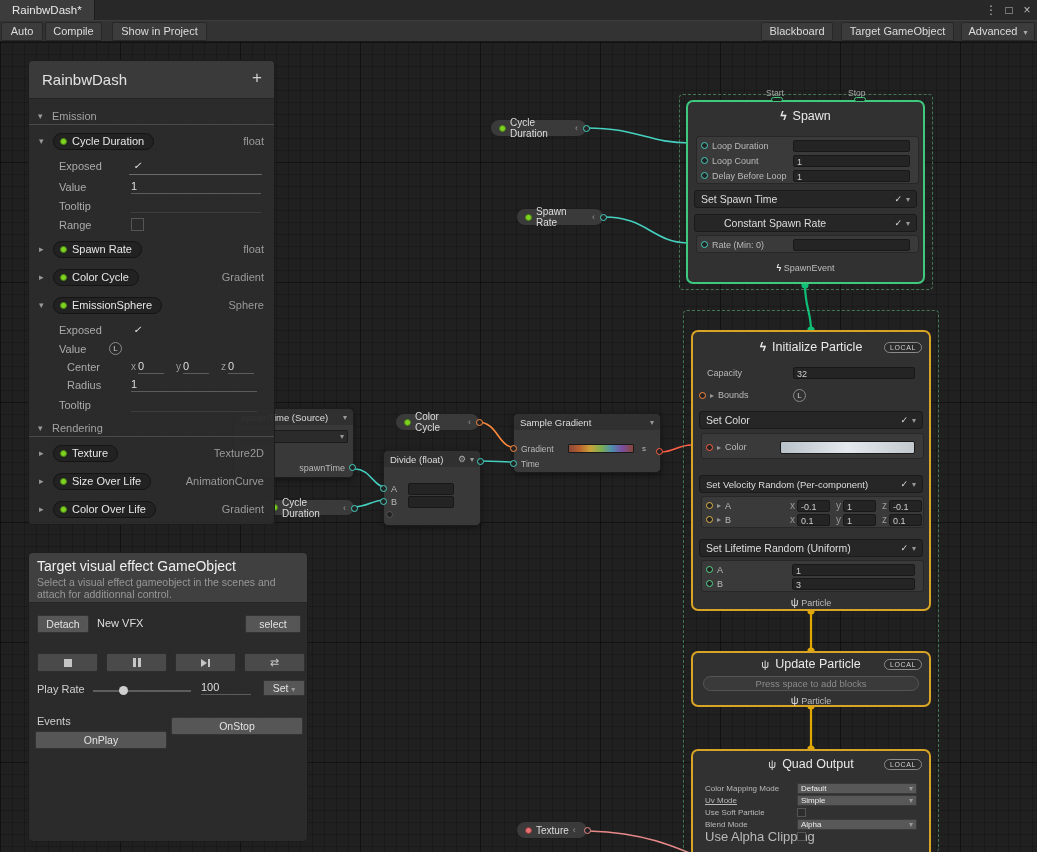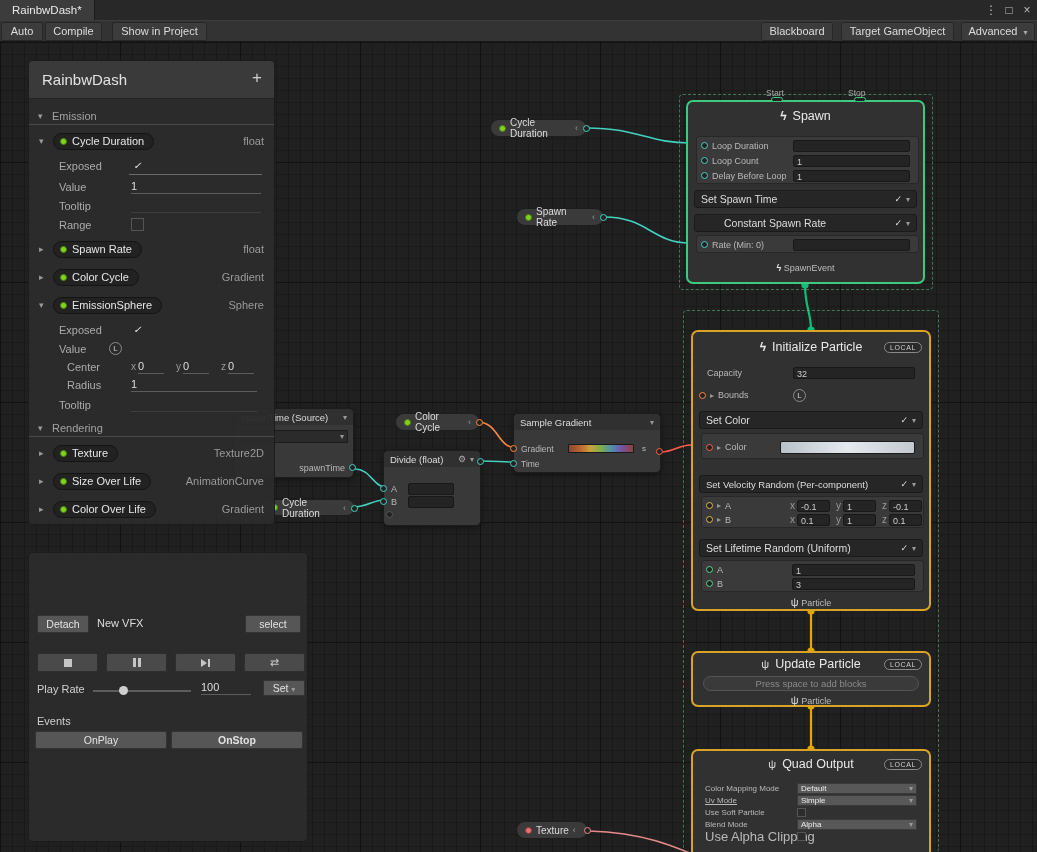--- a/index.html
+++ b/index.html
@@ -561,20 +561,24 @@
       <span class="bb-caret">▸</span>
       <span class="pill">
         <span class="dot"></span>
         <span>Color Over Life</span>
       </span>
       <span class="bb-type">Gradient</span>
     </div>
   </div>
 
   <div class="panel" style="left:28px;top:552px;width:280px;height:290px;">
+    <div class="tp-header">
+      <div class="tp-title">Target visual effect GameObject</div>
+      <div class="tp-sub">Select a visual effect gameobject in the scenes and attach for additionnal control.</div>
+    </div>
     <div class="btn" style="left:8px;top:62px;width:52px;height:18px;line-height:17px;">Detach</div>
     <div class="tp-label" style="left:68px;top:64px;color:#ddd;">New VFX</div>
     <div class="btn" style="left:216px;top:62px;width:56px;height:18px;line-height:17px;">select</div>
     <div class="pb-btn" style="left:8px;top:100px;width:61px;">
         <span class="ic-stop"></span>
       </div>
     <div class="pb-btn" style="left:77px;top:100px;width:61px;">
         <span class="ic-pause"></span>
       </div>
     <div class="pb-btn" style="left:146px;top:100px;width:61px;">
@@ -589,21 +593,21 @@
     <div class="tp-label" style="left:8px;top:130px;">Play Rate</div>
     <div class="slider-track" style="left:64px;top:137px;width:98px;"></div>
     <div class="slider-knob" style="left:90px;top:133px;"></div>
     <div class="ufield" style="position:absolute;left:172px;top:127px;width:50px;">100</div>
     <div class="btn" style="left:234px;top:127px;width:42px;height:16px;line-height:15px;">
       <span>Set</span>
       <span class="car">▾</span>
     </div>
     <div class="tp-label" style="left:8px;top:162px;">Events</div>
     <div class="btn" style="left:6px;top:178px;width:132px;height:18px;line-height:17px;">OnPlay</div>
-    <div class="btn" style="left:142px;top:178px;width:132px;height:18px;line-height:17px;font-weight:bold;">OnStop</div>
+    <div class="btn" style="left:142px;top:164px;width:132px;height:18px;line-height:17px;">OnStop</div>
   </div>
 
   <div class="tabbar">
     <div class="tab">
       <span>RainbwDash*</span>
     </div>
     <div class="winbtns">
       <span class="winbtn">⋮</span>
       <span class="winbtn">□</span>
       <span class="winbtn">×</span>

